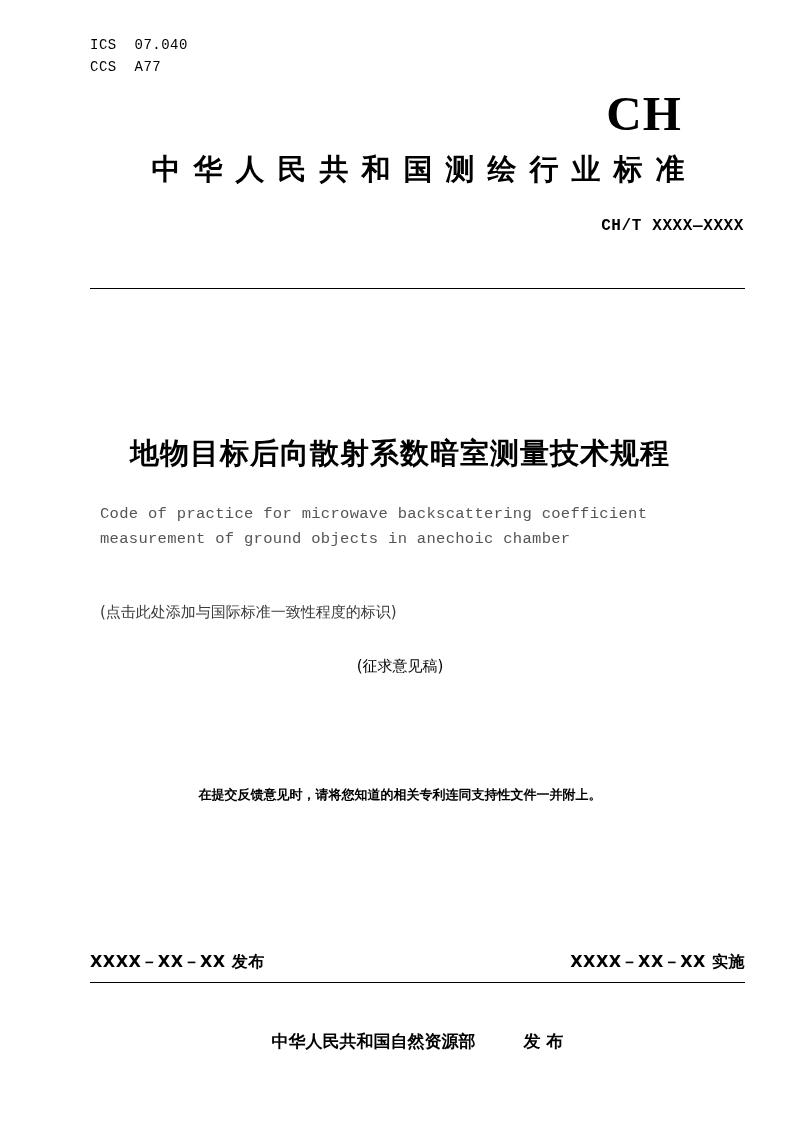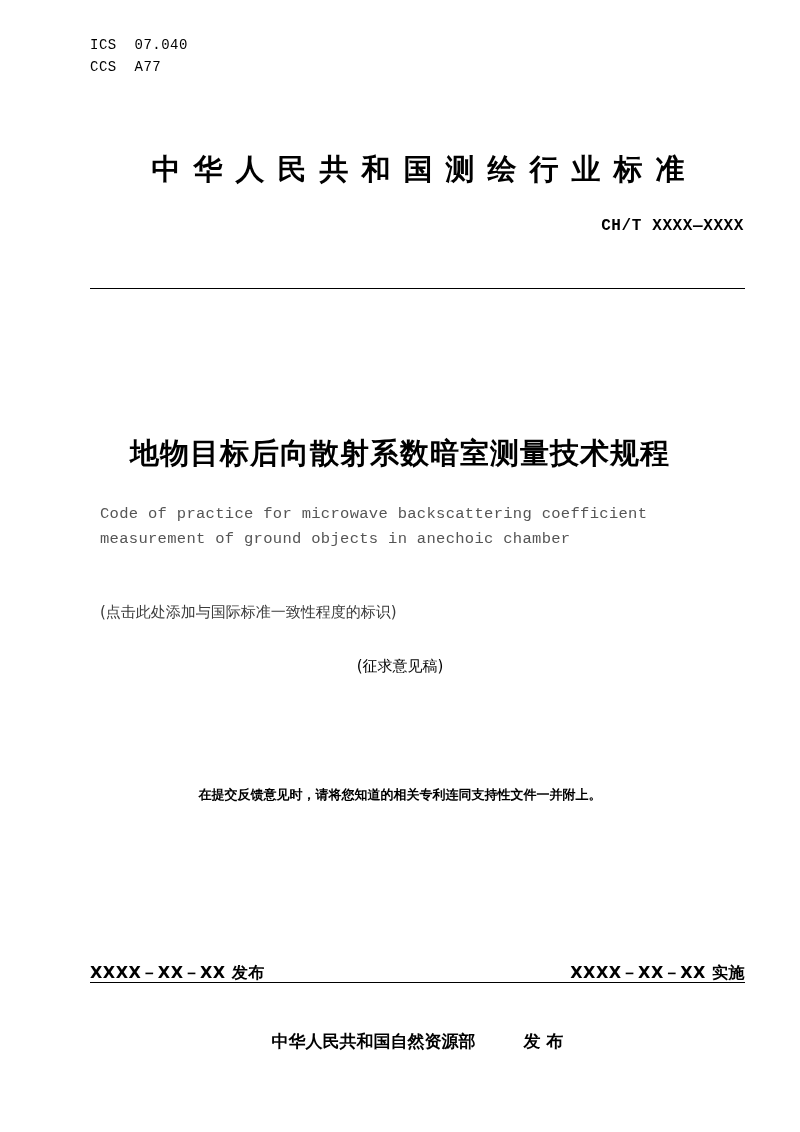--- a/index.html
+++ b/index.html
@@ -151,21 +151,20 @@
     left: 90px;
     top: 952px;
     width: 655px;
     display: flex;
     justify-content: space-between;
     align-items: flex-end;
     font-family: "DejaVu Sans", sans-serif;
     font-weight: bold;
     font-size: 16px;
     letter-spacing: 0.5px;
-    margin-top: 11px;
   }
   .footer-rule {
     position: absolute;
     left: 90px;
     top: 982px;
     width: 655px;
     height: 0;
     border-top: 1.6px solid #000;
   }
 
@@ -187,20 +186,21 @@
 </head>
 <body>
 
 <div class="page">
 
   <div class="ics-block">
     <div class="ics-line">ICS  07.040</div>
     <div class="ics-line">CCS  A77</div>
   </div>
 
+  <div class="ch-logo">CH</div>
 
   <div class="std-title-cn">中华人民共和国测绘行业标准</div>
 
   <div class="std-number">CH/T XXXX—XXXX</div>
 
   <div class="rule"></div>
 
   <div class="doc-title-cn">地物目标后向散射系数暗室测量技术规程</div>
 
   <div class="doc-title-en">

